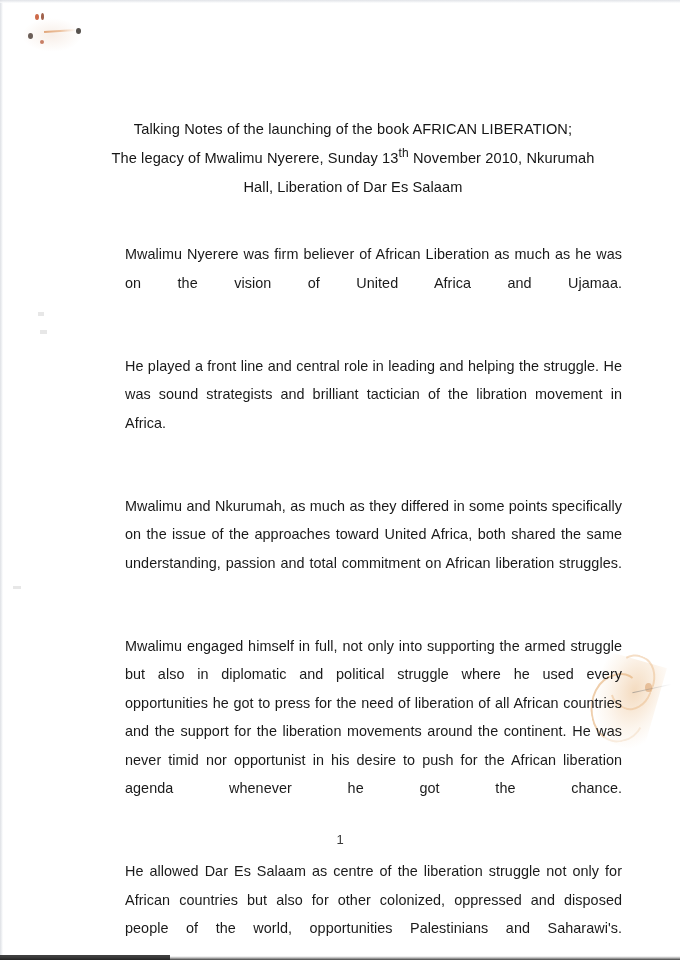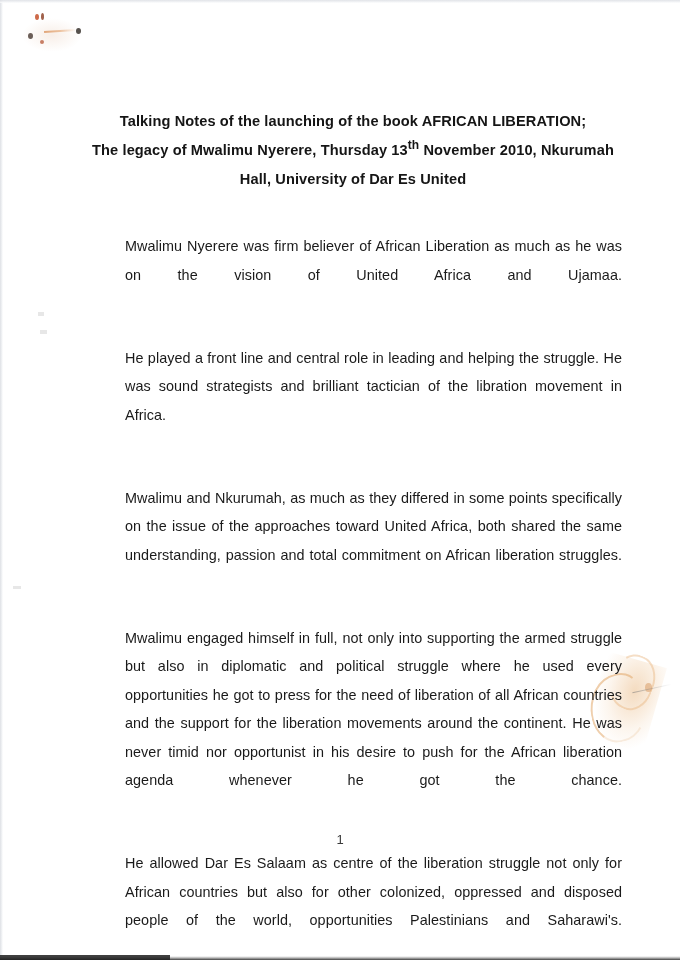--- a/index.html
+++ b/index.html
@@ -135,25 +135,25 @@
 
   
   .content {
     position: absolute;
     left: 84px;
     top: 0;
     width: 538px;
   }
 
   .doc-title {
-    margin: 0;
+    margin: 8px;
     padding-top: 107px;
     text-align: center;
     font-size: 14.6px;
-    font-weight: bold;
+    font-weight: normal;
     line-height: 29px;
     color: #151515;
     letter-spacing: .1px;
   }
   .doc-title sup {
     font-size: 12px;
     vertical-align: super;
     line-height: 0;
   }
 
@@ -216,22 +216,22 @@
     <div class="stain-arc1"></div>
     <div class="stain-arc2"></div>
     <div class="stain-dot"></div>
     <div class="stain-hair"></div>
   </div>
 
   <div class="content">
 
     <h1 class="doc-title">
       <span>Talking Notes of the launching of the book AFRICAN LIBERATION;</span><br>
-      <span>The legacy of Mwalimu Nyerere, Thursday 13</span><sup>th</sup><span> November 2010, Nkurumah</span><br>
-      <span>Hall, University of Dar Es United</span>
+      <span>The legacy of Mwalimu Nyerere, Sunday 13</span><sup>th</sup><span> November 2010, Nkurumah</span><br>
+      <span>Hall, Liberation of Dar Es Salaam</span>
     </h1>
 
     <div class="body-block">
       <p class="para">Mwalimu Nyerere was firm believer of African Liberation as much as he was on the vision of United Africa and Ujamaa.</p>
       <p class="para">He played a front line and central role in leading and helping the struggle. He was sound strategists and brilliant tactician of the libration movement in Africa.</p>
       <p class="para">Mwalimu and Nkurumah, as much as they differed in some points specifically on the issue of the approaches toward United Africa, both shared the same understanding, passion and total commitment on African liberation struggles.</p>
       <p class="para">Mwalimu engaged himself in full, not only into supporting the armed struggle but also in diplomatic and political struggle where he used every opportunities he got to press for the need of liberation of all African countries and the support for the liberation movements around the continent. He was never timid nor opportunist in his desire to push for the African liberation agenda whenever he got the chance.</p>
       <p class="para">He allowed Dar Es Salaam as centre of the liberation struggle not only for African countries but also for other colonized, oppressed and disposed people of the world, opportunities Palestinians and Saharawi's.</p>
     </div>
 

